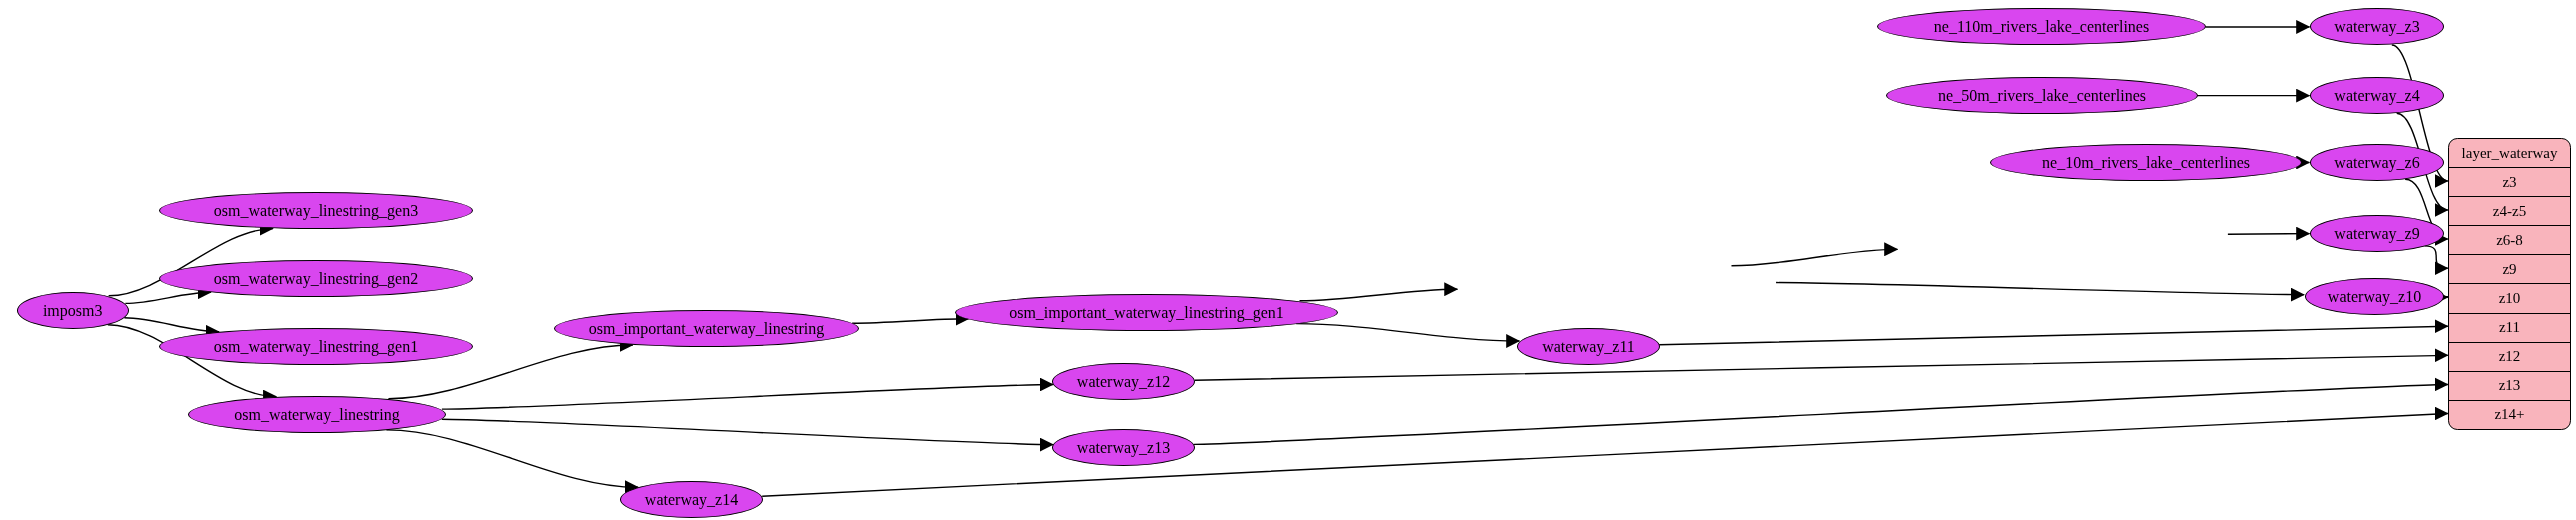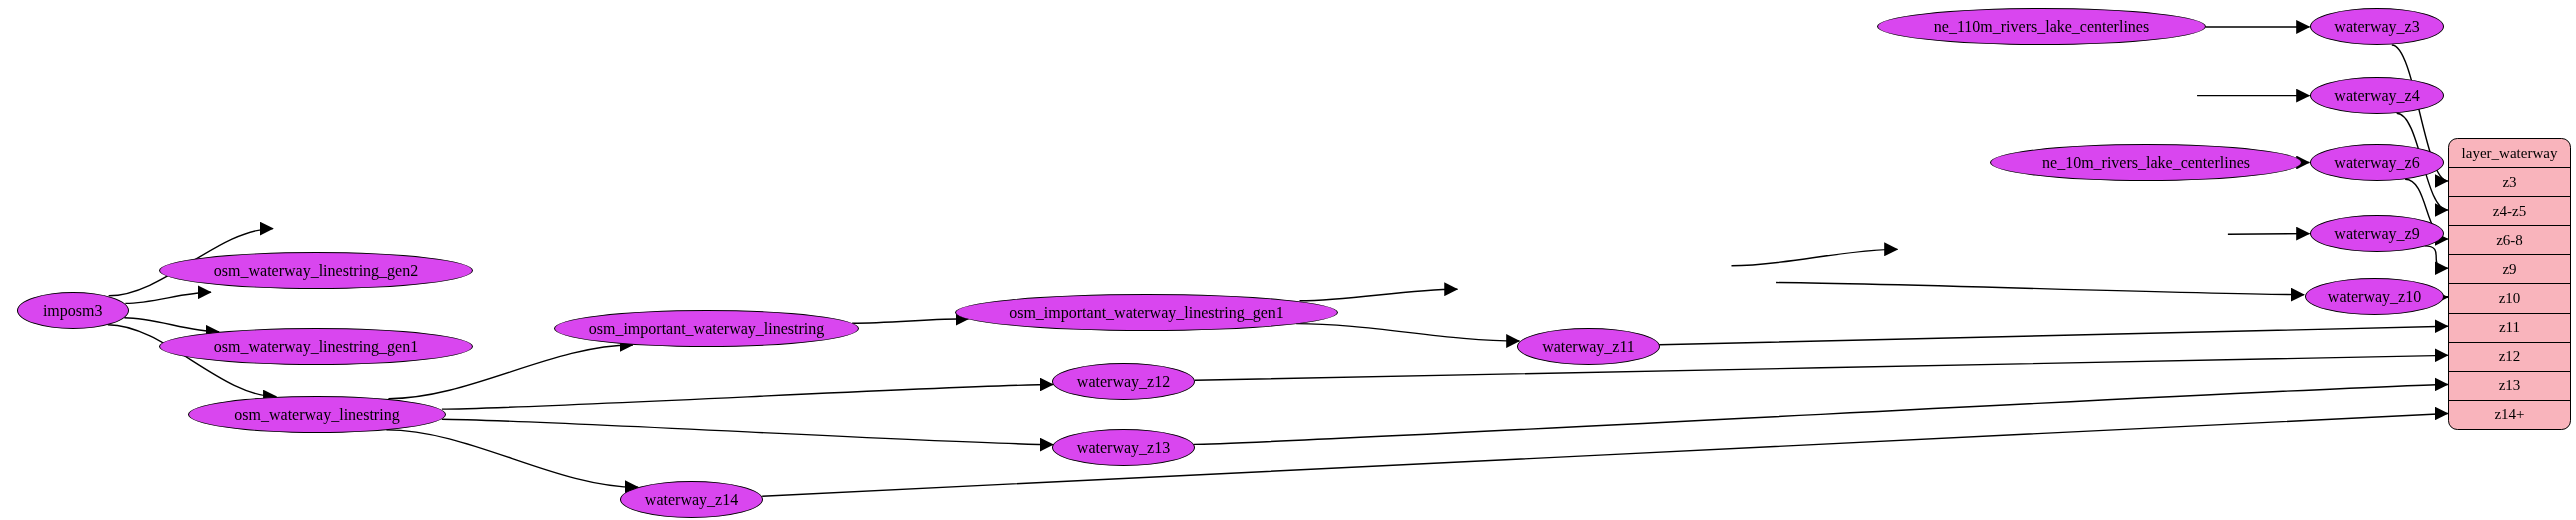--- a/index.html
+++ b/index.html
@@ -89,35 +89,37 @@
       <path d="M 2610.0 264.8 C 2635.0 264.8, 2610.0 288.8, 2635.0 288.8" fill="none" stroke="#000000" stroke-width="1.5" marker-end="url(#arrow)"></path>
       <path d="M 2630.0 319.6 C 2655.0 319.6, 2610.0 320.1, 2635.0 320.1" fill="none" stroke="#000000" stroke-width="1.5" marker-end="url(#arrow)"></path>
       <path d="M 1785.7 371.3 C 1875.7 371.3, 2545.0 351.4, 2635.0 351.4" fill="none" stroke="#000000" stroke-width="1.5" marker-end="url(#arrow)"></path>
       <path d="M 1285.8 409.5 C 1375.8 409.5, 2545.0 382.7, 2635.0 382.7" fill="none" stroke="#000000" stroke-width="1.5" marker-end="url(#arrow)"></path>
       <path d="M 1284.8 478.5 C 1374.8 478.5, 2545.0 414.0, 2635.0 414.0" fill="none" stroke="#000000" stroke-width="1.5" marker-end="url(#arrow)"></path>
       <path d="M 819.7 534.4 C 909.7 534.4, 2545.0 445.3, 2635.0 445.3" fill="none" stroke="#000000" stroke-width="1.5" marker-end="url(#arrow)"></path>
     </svg>
 
   <div class="node" style="left:16.7px; top:292px; width:112px; height:37px;">imposm3</div>
 
+  <div class="node" style="left:159px; top:192px; width:314px; height:37px;">osm_waterway_linestring_gen3</div>
 
-  <div class="node" style="left:159px; top:252px; width:314px; height:37px;">osm_waterway_linestring_gen2</div>
+  <div class="node" style="left:159px; top:260px; width:314px; height:37px;">osm_waterway_linestring_gen2</div>
 
   <div class="node" style="left:159px; top:328px; width:314px; height:37px;">osm_waterway_linestring_gen1</div>
 
   <div class="node" style="left:554px; top:310px; width:305px; height:37px;">osm_important_waterway_linestring</div>
 
   <div class="node" style="left:188px; top:396px; width:258px; height:37px;">osm_waterway_linestring</div>
 
   <div class="node" style="left:955px; top:294px; width:383px; height:37px;">osm_important_waterway_linestring_gen1</div>
 
 
 
   <div class="node" style="left:1877px; top:8.4px; width:329px; height:37px;">ne_110m_rivers_lake_centerlines</div>
 
+  <div class="node" style="left:1886px; top:77px; width:312px; height:37px;">ne_50m_rivers_lake_centerlines</div>
 
   <div class="node" style="left:1990px; top:144px; width:312px; height:37px;">ne_10m_rivers_lake_centerlines</div>
 
   <div class="node" style="left:2310px; top:8.4px; width:134px; height:37px;">waterway_z3</div>
 
   <div class="node" style="left:2310px; top:77px; width:134px; height:37px;">waterway_z4</div>
 
   <div class="node" style="left:2310px; top:144px; width:134px; height:37px;">waterway_z6</div>
 
   <div class="node" style="left:2310px; top:215px; width:134px; height:37px;">waterway_z9</div>

